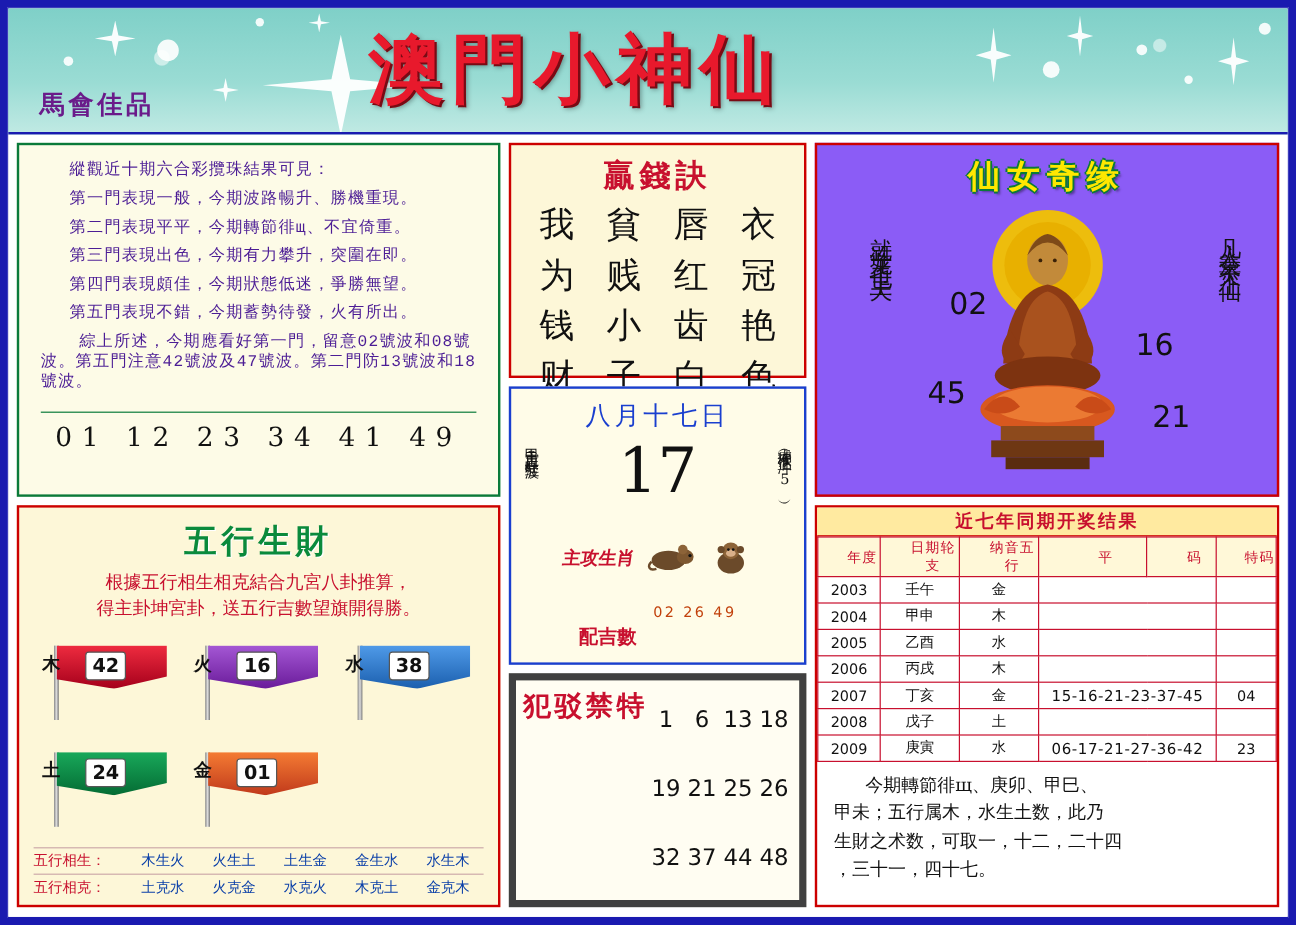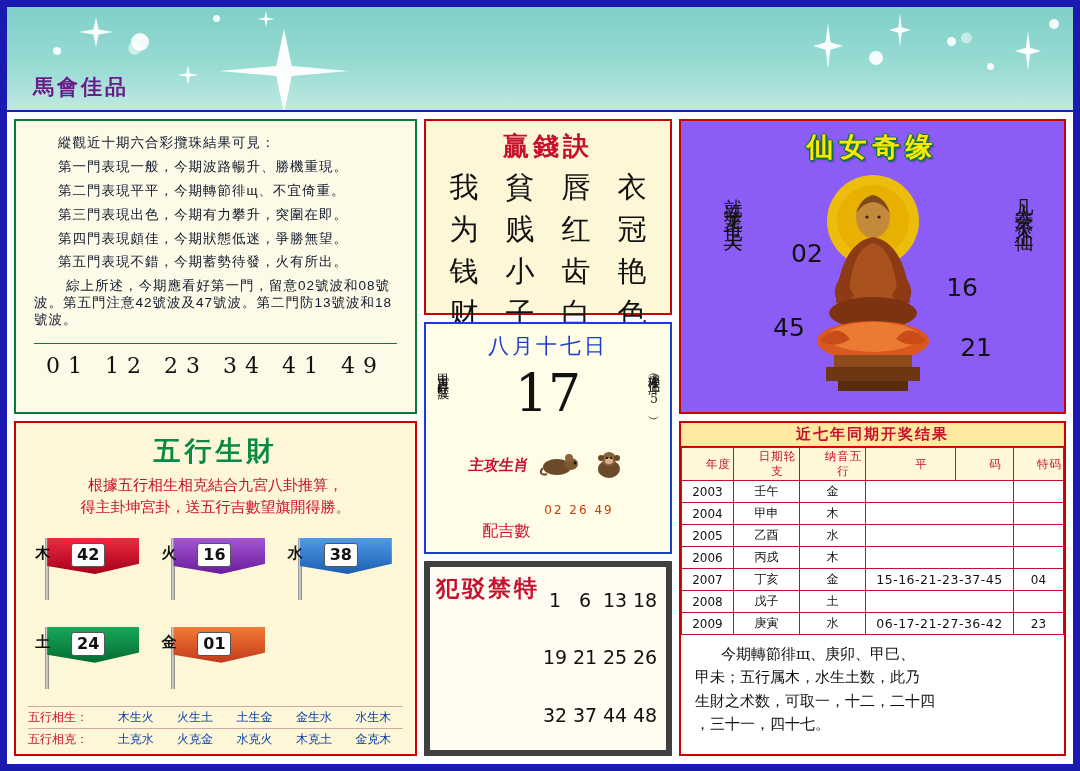--- a/index.html
+++ b/index.html
@@ -78,22 +78,22 @@
 
   
   .pred {
     height:295px;
     background:#fdfbe7;
     border:2px solid #0a7a3a;
     padding:14px 18px 10px 18px;
   }
   .pred p {
     margin:0 0 7px 0;
-    font-family:Liberation Sans, sans-serif;
-    font-size:13.5px; color:#0f172a; letter-spacing:1px;
+    font-family:Liberation Mono, monospace;
+    font-size:13.5px; color:#4c1d95; letter-spacing:1px;
     line-height:1.25;
   }
   .pred .indent { text-indent:24px; }
   .pred-nums {
     margin-top:14px;
     text-align:center;
     font-family:"DejaVu Serif","Liberation Serif",serif;
     font-size:22px; letter-spacing:8px; color:#111;
     border-top:1px solid #0a7a3a;
     padding-top:9px;
@@ -214,21 +214,21 @@
     transform:skewX(-8deg);
   }
   .mouse, .monkey { position:relative; }
   .mouse svg, .monkey svg { display:block; }
   .lucky {
     position:absolute; left:0; right:0; bottom:10px;
     display:flex; align-items:center; justify-content:center; gap:14px;
   }
   .lucky .lbl {
     font-family:"DejaVu Serif","Liberation Serif",serif;
-    font-size:16px; color:#c8102e; font-weight:normal;margin-top:43px;
+    font-size:16px; color:#c8102e; font-weight:bold;margin-top:43px;
   }
   .lucky .nums {
     font-family:"DejaVu Sans","Liberation Sans",sans-serif;
     font-size:12px; color:#c2410c; letter-spacing:2px;
   }
 
   
   .forbid {
     flex:1;
     background:#fffdf2; border:6px solid #404040;
@@ -335,20 +335,21 @@
       <div class="star" style="left:882px;top:6px;width:22px;height:34px;"></div>
       <div class="star" style="left:1008px;top:24px;width:26px;height:40px;"></div>
       <div class="dot" style="left:124px;top:26px;width:18px;height:18px;"></div>
       <div class="dot" style="left:46px;top:40px;width:8px;height:8px;"></div>
       <div class="dot" style="left:206px;top:8px;width:7px;height:7px;"></div>
       <div class="dot" style="left:862px;top:44px;width:14px;height:14px;"></div>
       <div class="dot" style="left:940px;top:30px;width:9px;height:9px;"></div>
       <div class="dot" style="left:980px;top:56px;width:7px;height:7px;"></div>
       <div class="dot" style="left:1042px;top:12px;width:10px;height:10px;"></div>
 
+      <div class="banner-title">澳門小神仙</div>
       <div class="banner-sub">馬會佳品</div>
     </div>
 
     <div class="body">
 
       <div class="col col-left">
 
         <div class="pred">
           <p style="text-indent:24px;">縱觀近十期六合彩攬珠結果可見：</p>
           <p style="text-indent:24px;">第一門表現一般，今期波路暢升、勝機重現。</p>

